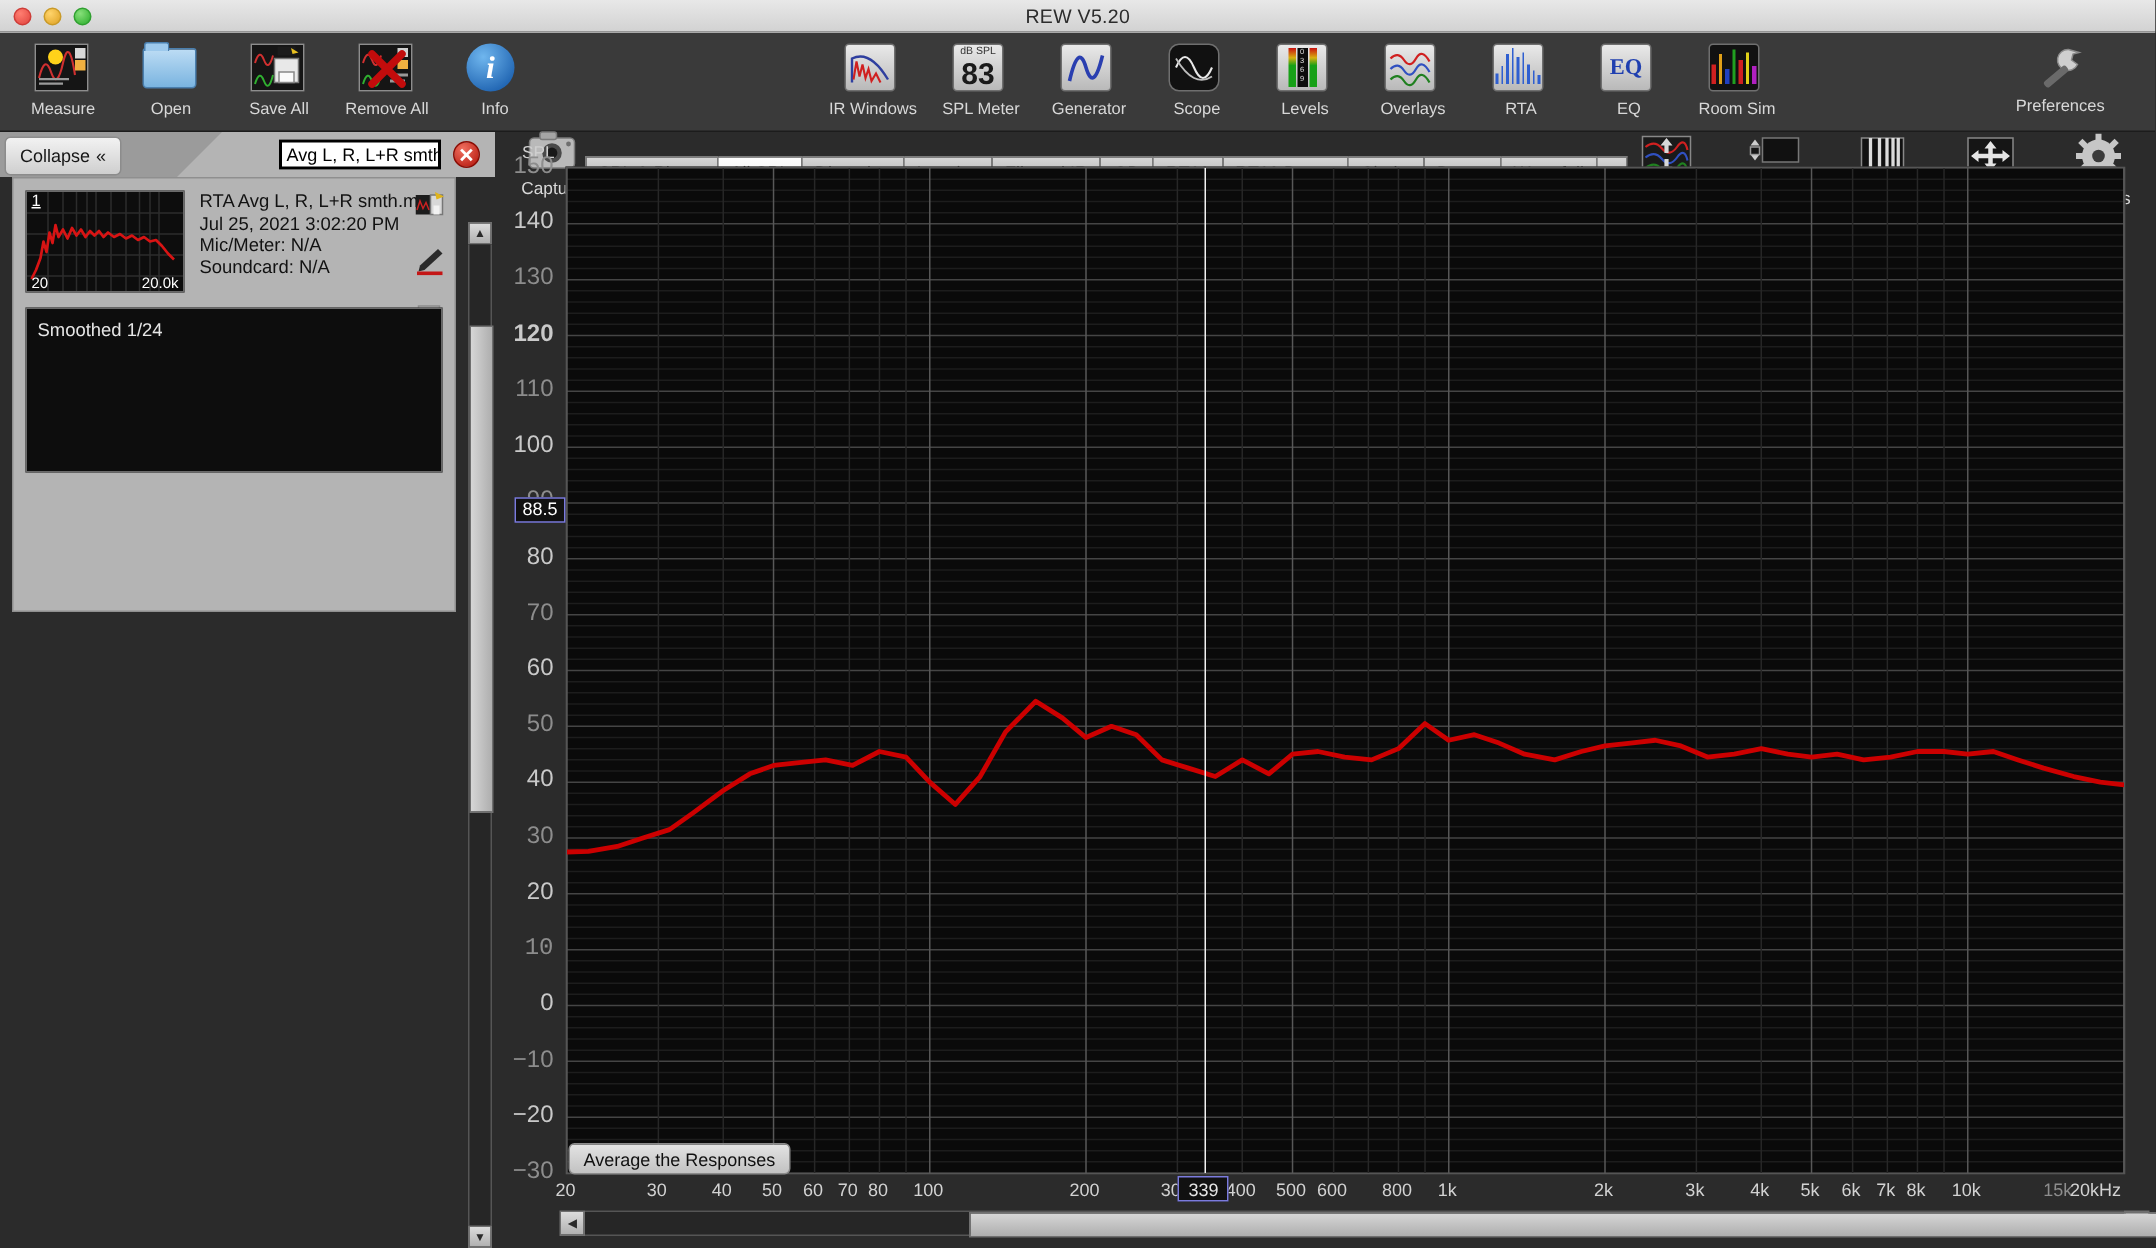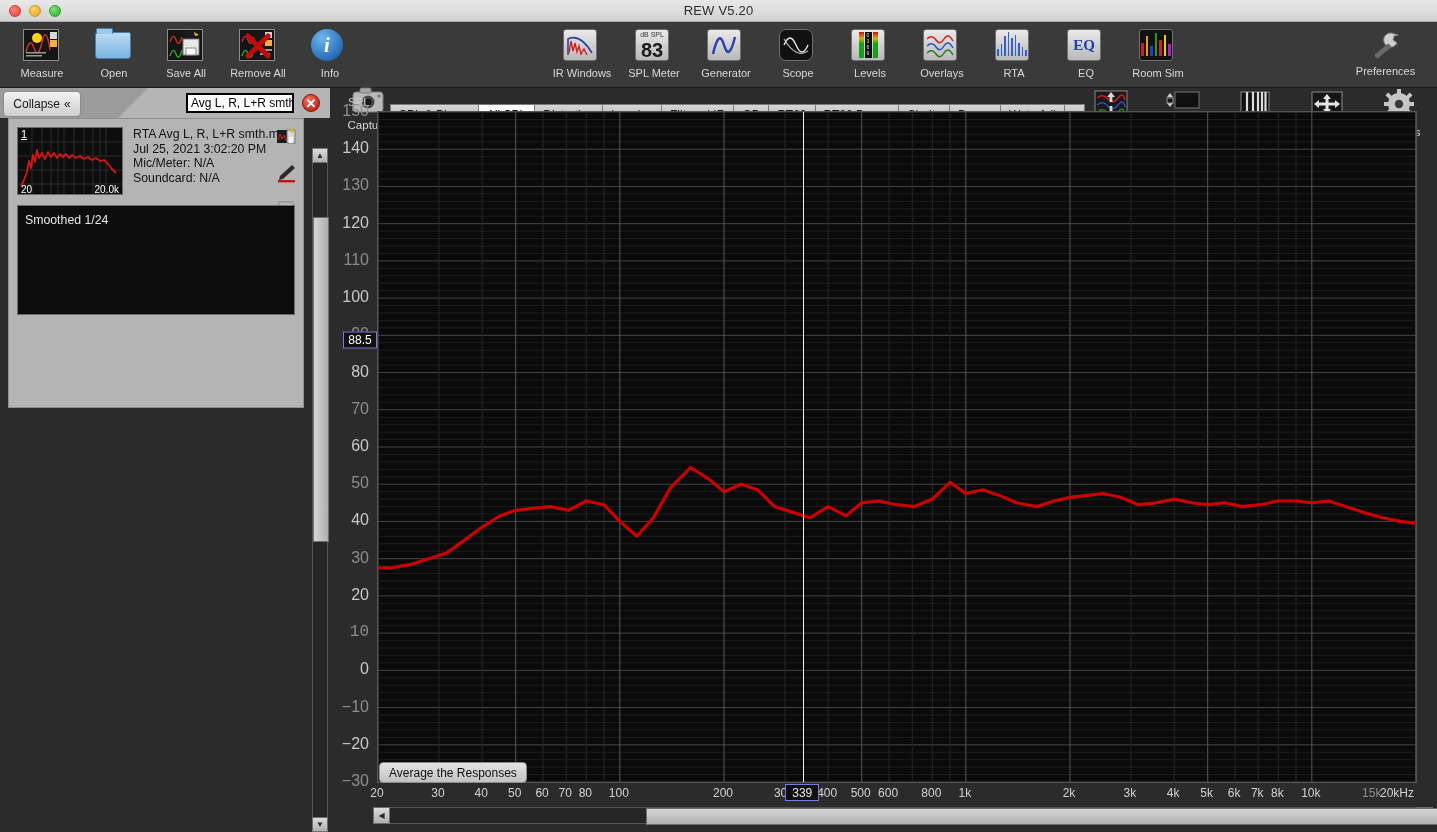--- a/index.html
+++ b/index.html
@@ -41,21 +41,21 @@
     width: 72px; height: 62px;
     display: flex; flex-direction: column; align-items: center;
     justify-content: flex-start; padding-top: 4px;
     cursor: default;
   }
   .tb-btn .lbl { font-size: 11px; color: #d8d8d8; margin-top: 3px; white-space: nowrap; }
   .tb-ico { width: 38px; height: 38px; position: relative; }
 
   #tb-left { margin-left: 6px; }
   #tb-center { position: absolute; left: 546px; }
-  #tb-right { position: absolute; right: 4px; align-items: flex-end; }
+  #tb-right { position: absolute; right: 16px; align-items: flex-end; }
 
   
   .ico-panel {
     width: 36px; height: 32px; margin-top: 3px;
     background: #151515; border: 1px solid #8d8d8d;
     position: relative; overflow: hidden;
   }
   .ico-folder {
     width: 36px; height: 27px; margin-top: 6px;
     background: linear-gradient(to bottom,#bcdcf4,#7ab4e0);
@@ -767,21 +767,21 @@
       <line x1="1038" y1="0" x2="1038" y2="670" stroke="#585858" stroke-width="1"></line>
       <path d="M0.0 456.0 L14.3 455.6 L33.5 452.3 L50.6 446.7 L68.3 441.1 L84.1 429.9 L104.2 415.0 L121.9 403.9 L137.7 398.3 L154.7 396.4 L172.4 394.6 L190.4 398.3 L208.3 389.0 L226.0 392.7 L241.8 409.4 L258.9 424.3 L275.4 405.7 L292.4 375.9 L312.5 355.5 L330.2 366.6 L346.0 379.7 L363.0 372.2 L379.5 377.8 L396.6 394.6 L414.3 400.1 L432.2 405.7 L450.2 394.6 L467.9 403.9 L483.7 390.8 L500.7 389.0 L518.4 392.7 L536.4 394.6 L554.3 387.1 L572.0 370.4 L587.8 381.5 L604.9 377.8 L621.4 383.4 L638.4 390.8 L658.5 394.6 L676.2 389.0 L692.0 385.3 L709.0 383.4 L725.5 381.5 L742.6 385.3 L760.3 392.7 L778.2 390.8 L796.2 387.1 L813.9 390.8 L829.7 392.7 L846.7 390.8 L864.4 394.6 L882.4 392.7 L900.3 389.0 L918.0 389.0 L933.8 390.8 L950.9 389.0 L967.4 394.6 L984.4 400.1 L1004.5 405.7 L1022.2 409.4 L1038.0 411.3" fill="none" stroke="#cc0000" stroke-width="3.2" stroke-linejoin="round" stroke-linecap="round"></path>
     </svg>
   <div id="cursor-line" style="left: 425.3px;"></div>
 </div>
 
 <div id="ylabels">
     <div class="ytick dim" style="top: 0px; padding-right: 6px;">150</div>
     <div class="ytick" style="top: 37.2222px; padding-right: 6px;">140</div>
     <div class="ytick dim" style="top: 74.4444px; padding-right: 6px;">130</div>
-    <div class="ytick" style="top: 111.667px; padding-right: 6px;">120</div>
+    <div class="ytick" style="top: 111.667px; padding-right: 6px; font-weight: bold;">120</div>
     <div class="ytick dim" style="top: 148.889px; padding-right: 6px;">110</div>
     <div class="ytick" style="top: 186.111px; padding-right: 6px;">100</div>
     <div class="ytick dim" style="top: 223.333px; padding-right: 6px;">90</div>
     <div class="ytick" style="top: 260.556px; padding-right: 6px;">80</div>
     <div class="ytick dim" style="top: 297.778px; padding-right: 6px;">70</div>
     <div class="ytick" style="top: 335px; padding-right: 6px;">60</div>
     <div class="ytick dim" style="top: 372.222px; padding-right: 6px;">50</div>
     <div class="ytick" style="top: 409.444px; padding-right: 6px;">40</div>
     <div class="ytick dim" style="top: 446.667px; padding-right: 6px;">30</div>
     <div class="ytick" style="top: 483.889px; padding-right: 6px;">20</div>

